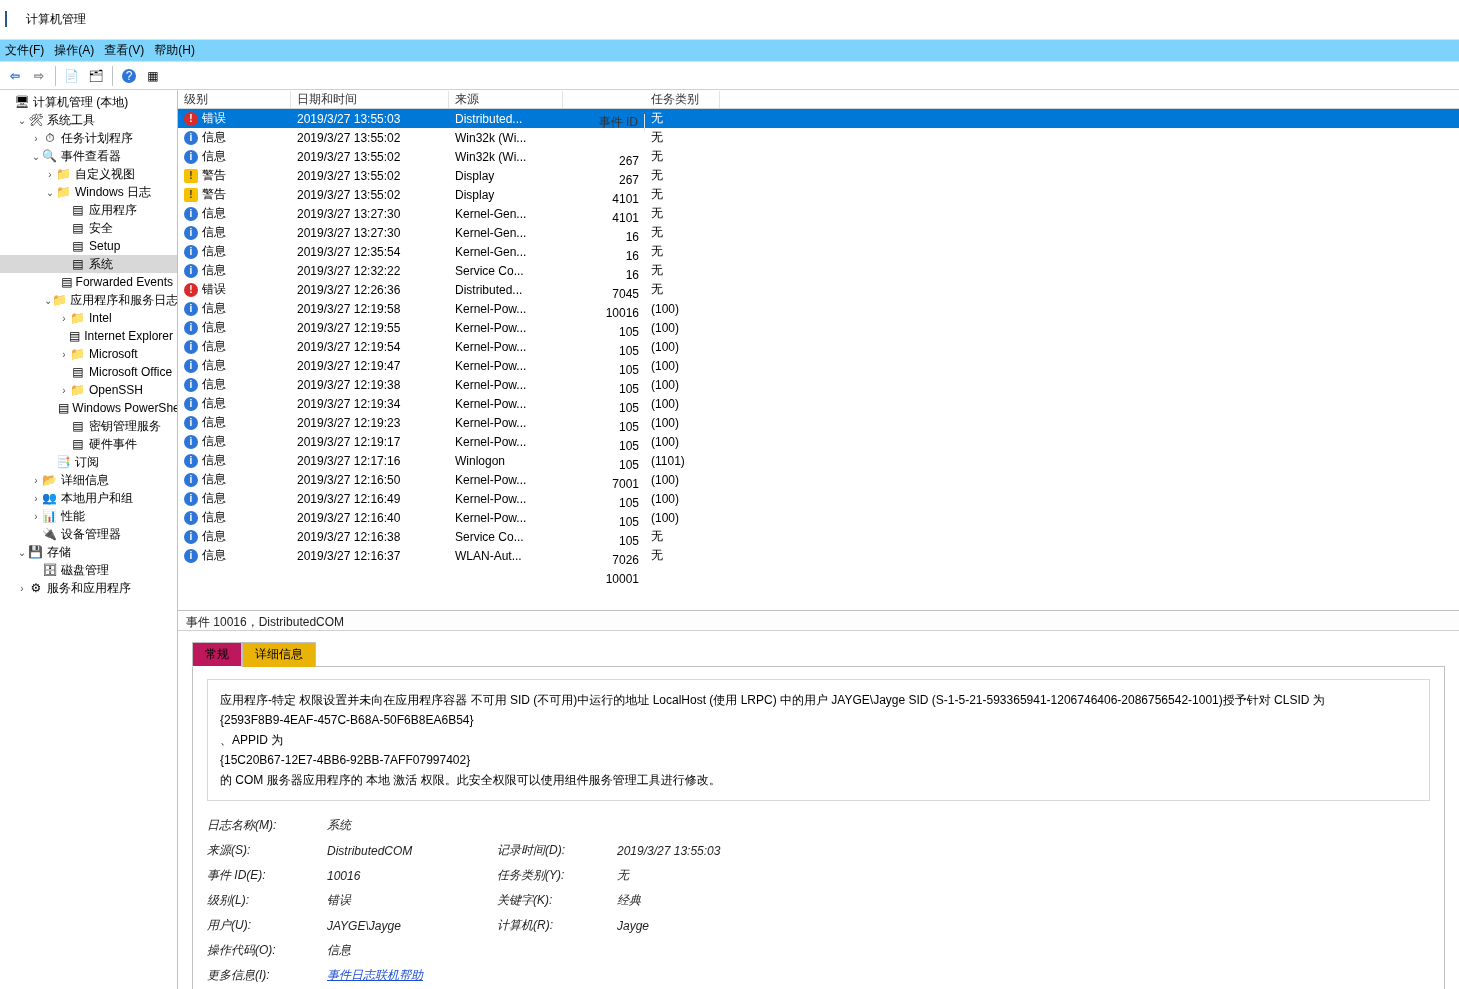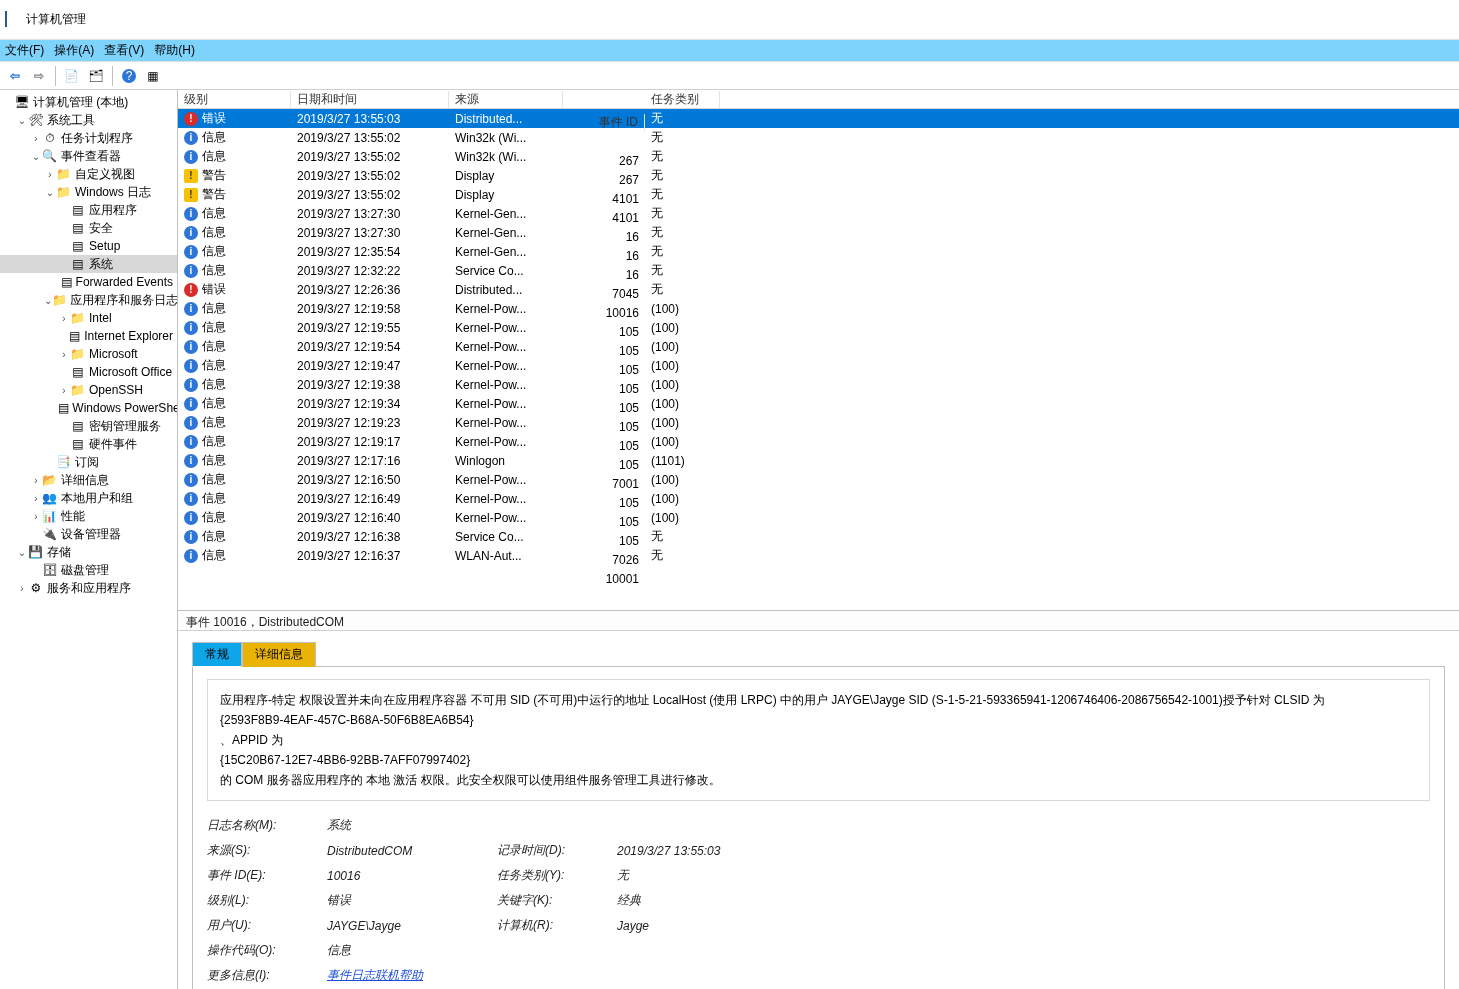--- a/index.html
+++ b/index.html
@@ -35,21 +35,21 @@
 .col.src   { width:114px; }
 .col.id    { width:82px; text-align:right;margin-top:47px; }
 .col.cat   { width:75px; }
 .lvl-icon  { width:14px; height:14px; border-radius:50%; display:inline-flex; align-items:center; justify-content:center; font-size:10px; font-weight:bold; color:#fff; }
 .lvl-info  { background:#2e75d8; }
 .lvl-warn  { background:#f7c100; color:#333; border-radius:2px; }
 .lvl-err   { background:#d92b2b; }
 
 .detail-hdr { height:20px; padding:3px 8px; border-bottom:1px solid #d0d0d0; color:#222; background:#fdfdfd;}
 .tabstrip { display:flex; padding:10px 14px 0 14px; gap:0; }
-.tab { padding:3px 12px; border:1px solid #c0c0c0; border-bottom:none; background:#0ea5e9; position:relative; top:1px; }
+.tab { padding:3px 12px; border:1px solid #c0c0c0; border-bottom:none; background:#be185d; position:relative; top:1px; }
 .tab:not(.active){ background:#eab308; }
 .tab.active { border-bottom:1px solid #fff; }
 .detail-body { margin:0 14px 10px 14px; border:1px solid #c0c0c0; padding:12px 14px; overflow:auto; }
 .desc { border:1px solid #d8d8d8; padding:10px 12px; line-height:20px; margin-bottom:16px; }
 .props { display:grid; grid-template-columns:100px 150px 100px 200px; row-gap:8px; column-gap:20px; align-items:center;font-style:italic; }
 .props .k { color:#222; }
 .props .v { color:#222; }
 .link { color:#1d4ed8; text-decoration:underline; cursor:pointer; }
 .ico-comp{ width:14px;height:14px;background:linear-gradient(#6fa8dc,#3d85c6);border:1px solid #2a5a8a;}
 .arrow-l{color:#2e75d8;font-weight:bold;}

